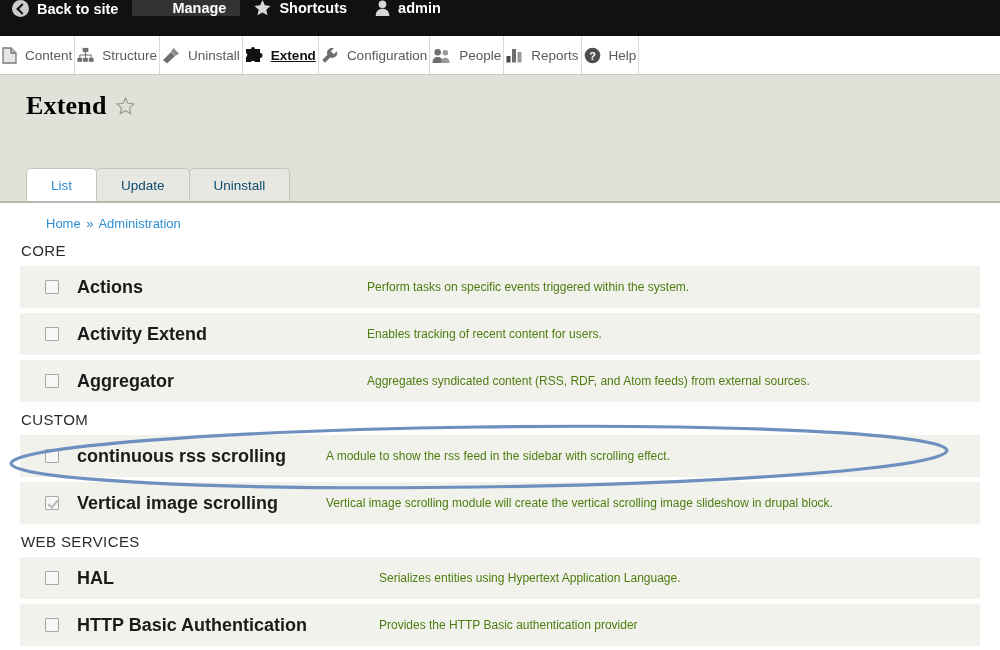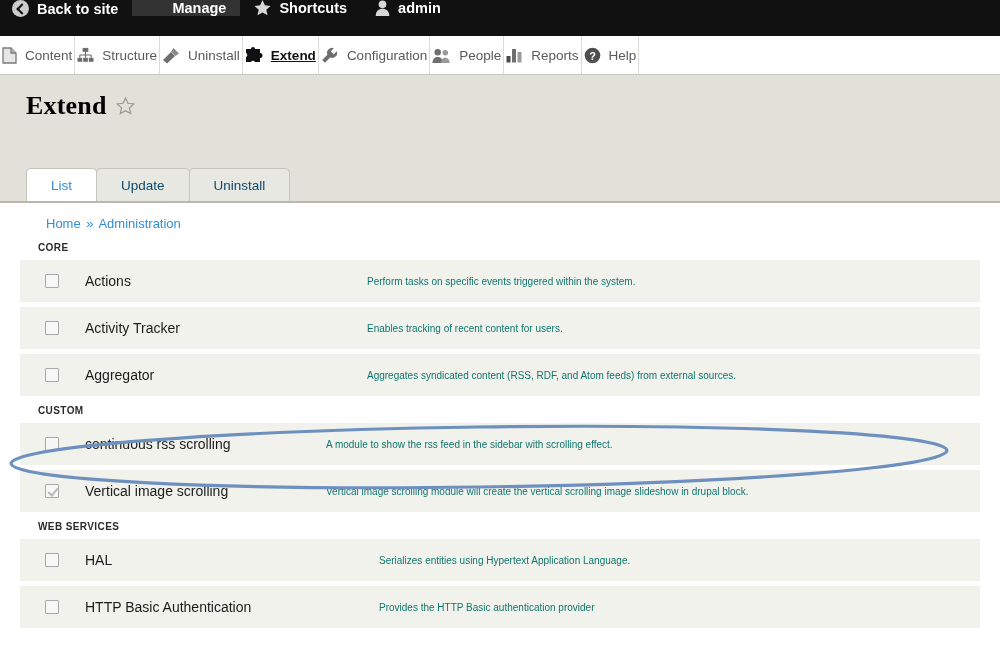--- a/index.html
+++ b/index.html
@@ -118,23 +118,23 @@
 
   .breadcrumb {
     padding-left: 46px;
     font-size: 13px;
     color: #2f8fd6;
     margin-bottom: 11px;
   }
   .breadcrumb .sep { color: #2f8fd6; padding: 0 2px; }
 
   .group-head {
-    padding-left: 38px;
-    font-size: 10px;
-    font-weight: bold;
+    padding-left: 21px;
+    font-size: 15px;
+    font-weight: normal;
     color: #2b2b2b;
     letter-spacing: .4px;
     margin: 0 0 7px 0;
   }
   .group-head.spaced { margin-top: 9px; }
 
   .rows { margin: 0 20px 0 20px; }
 
   .module-row {
     background: #f2f2ed;
@@ -158,30 +158,30 @@
     content: "";
     position: absolute;
     left: 4px; top: 1px;
     width: 4px; height: 8px;
     border-right: 2px solid #b9b9b9;
     border-bottom: 2px solid #b9b9b9;
     transform: rotate(40deg);
   }
 
   .m-name {
-    font-size: 14px;
-    font-weight: normal;
+    font-size: 18px;
+    font-weight: bold;
     color: #1b1b1b;
-    margin-left: 26px;
+    margin-left: 18px;
     white-space: nowrap;
     flex: 0 0 auto;
   }
   .m-desc {
-    font-size: 10px;
-    color: #0f766e;
+    font-size: 12px;
+    color: #4d7c0f;
     white-space: nowrap;
     position: absolute;
   }
   .rows.core .m-desc { left: 347px; }
   .rows.custom .m-desc { left: 306px; }
   .rows.web .m-desc { left: 359px; }
 
   
   .annotation {
     position: absolute;
@@ -351,21 +351,21 @@
   <div class="rows core">
 
     <div class="module-row">
       <span class="cb"></span>
       <span class="m-name">Actions</span>
       <span class="m-desc">Perform tasks on specific events triggered within the system.</span>
     </div>
 
     <div class="module-row">
       <span class="cb"></span>
-      <span class="m-name">Activity Tracker</span>
+      <span class="m-name">Activity Extend</span>
       <span class="m-desc">Enables tracking of recent content for users.</span>
     </div>
 
     <div class="module-row">
       <span class="cb"></span>
       <span class="m-name">Aggregator</span>
       <span class="m-desc">Aggregates syndicated content (RSS, RDF, and Atom feeds) from external sources.</span>
     </div>
   </div>
 

